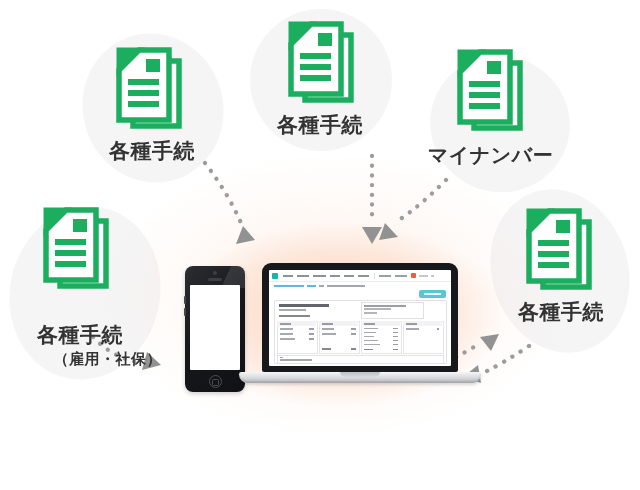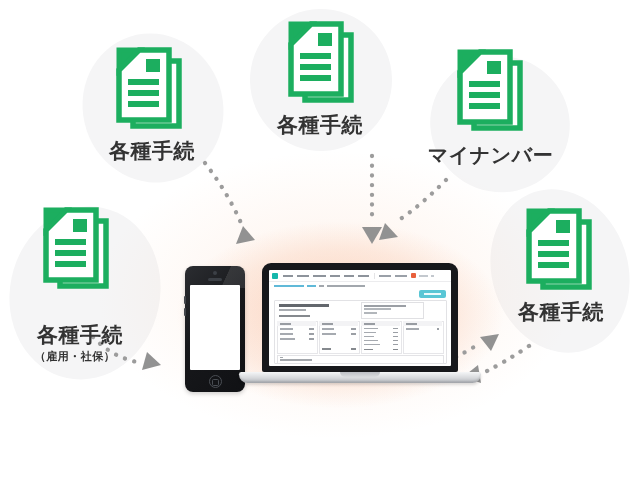--- a/index.html
+++ b/index.html
@@ -26,21 +26,21 @@
   .node-label{position:absolute;text-align:center;font-weight:bold;color:#333;
     letter-spacing:0.5px;line-height:1.1;white-space:nowrap;}
   .n-nenmatsu .doc-icon{position:absolute;left:116px;top:47px;}
   .lb-nenmatsu{left:92px;top:140px;width:120px;font-size:21px;}
   .n-kyuyo .doc-icon{position:absolute;left:288px;top:21px;}
   .lb-kyuyo{left:260px;top:114px;width:120px;font-size:21px;}
   .n-mynumber .doc-icon{position:absolute;left:457px;top:49px;}
   .lb-mynumber{left:418px;top:144px;width:145px;font-size:20px;}
   .n-tetsuzuki .doc-icon{position:absolute;left:43px;top:207px;}
   .lb-tetsuzuki{left:20px;top:324px;width:120px;font-size:21px;}
-  .lb-tetsuzuki2{left:0;top:351px;width:150px;font-size:11px;}
+  .lb-tetsuzuki2{left:12px;top:351px;width:150px;font-size:15px;text-align:right;}
   .n-denshi .doc-icon{position:absolute;left:526px;top:208px;}
   .lb-denshi{left:500px;top:301px;width:122px;font-size:21px;}
   .lb-koubunsho{left:508px;top:364px;width:84px;font-size:18px;color:#9e9e9e;font-weight:bold;}
 
   
   .arrows{position:absolute;left:0;top:0;pointer-events:none;}
   .arrows path{fill:none;stroke:var(--arrow,#9c9c9c);stroke-width:4.3;
     stroke-linecap:round;stroke-dasharray:0.1 9.6;}
   .arrows polygon{fill:#929292;}
 

